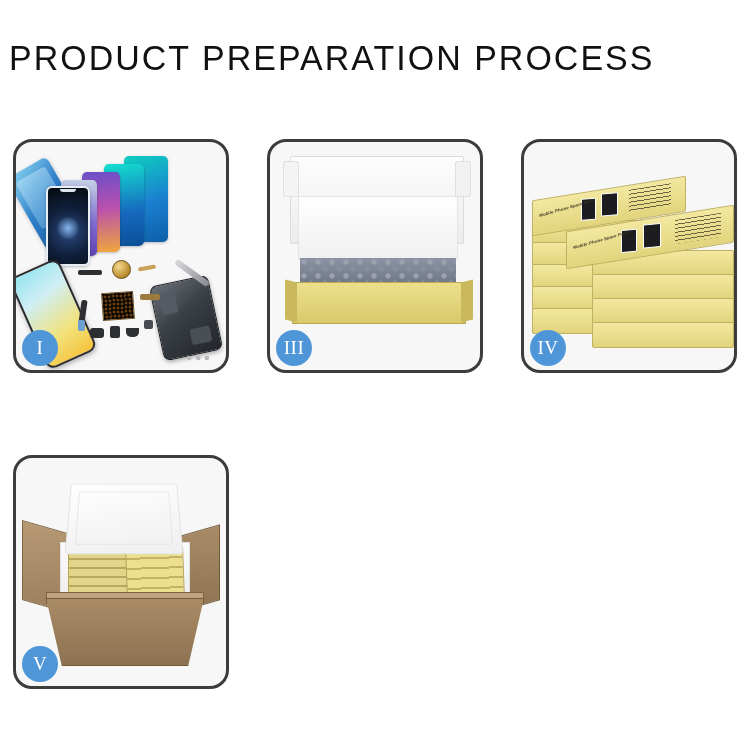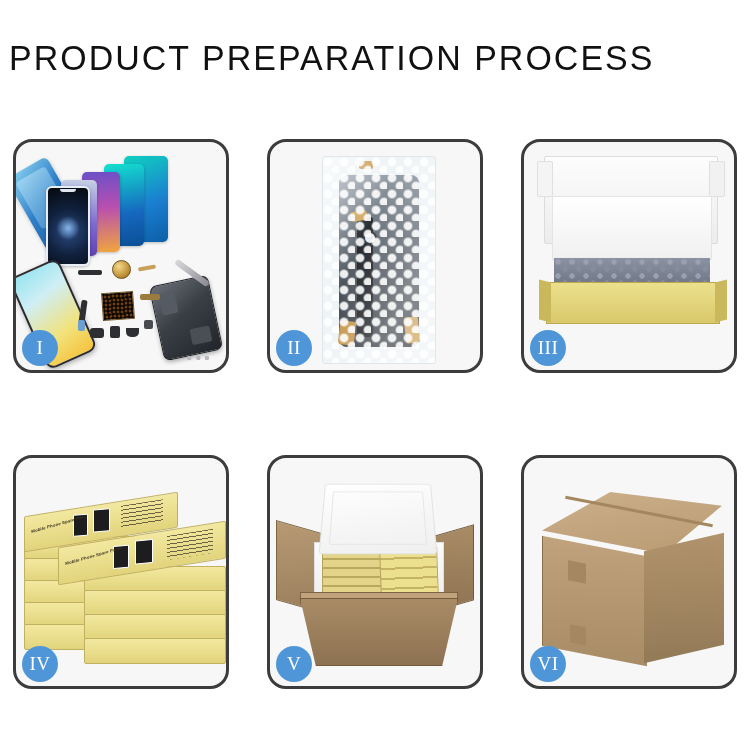--- a/index.html
+++ b/index.html
@@ -345,36 +345,20 @@
         <div class="cable c6"></div>
         <div class="cable c7"></div>
         <div class="cable c8"></div>
         <div class="cable c9"></div>
         <div class="tool"></div>
         <div class="screws"></div>
       </div>
       <div class="badge">I</div>
     </div>
 
-    <div class="panel p2">
-      <div class="stage">
-        <div class="wrap">
-          <div class="inner"></div>
-          <div class="flex"></div>
-          <div class="conn"></div>
-          <div class="tapeA"></div>
-          <div class="tapeB"></div>
-          <div class="tapeC"></div>
-          <div class="tapeD"></div>
-          <div class="bubbles"></div>
-          <div class="sheen"></div>
-        </div>
-      </div>
-      <div class="badge">II</div>
-    </div>
 
     <div class="panel p3">
       <div class="stage">
         <div class="lid"></div>
         <div class="foam"></div>
         <div class="contents"></div>
         <div class="boxbody"></div>
       </div>
       <div class="badge">III</div>
     </div>
@@ -419,26 +403,15 @@
         <div class="foambox"></div>
         <div class="inners"></div>
         <div class="inners2"></div>
         <div class="foamlid"></div>
         <div class="rim"></div>
         <div class="cartonfront"></div>
       </div>
       <div class="badge">V</div>
     </div>
 
-    <div class="panel p6">
-      <div class="stage">
-        <div class="top"></div>
-        <div class="topline"></div>
-        <div class="front"></div>
-        <div class="side"></div>
-        <div class="tabA"></div>
-        <div class="tabB"></div>
-      </div>
-      <div class="badge">VI</div>
-    </div>
 
   </div>
 </div>
 
 </body></html>

